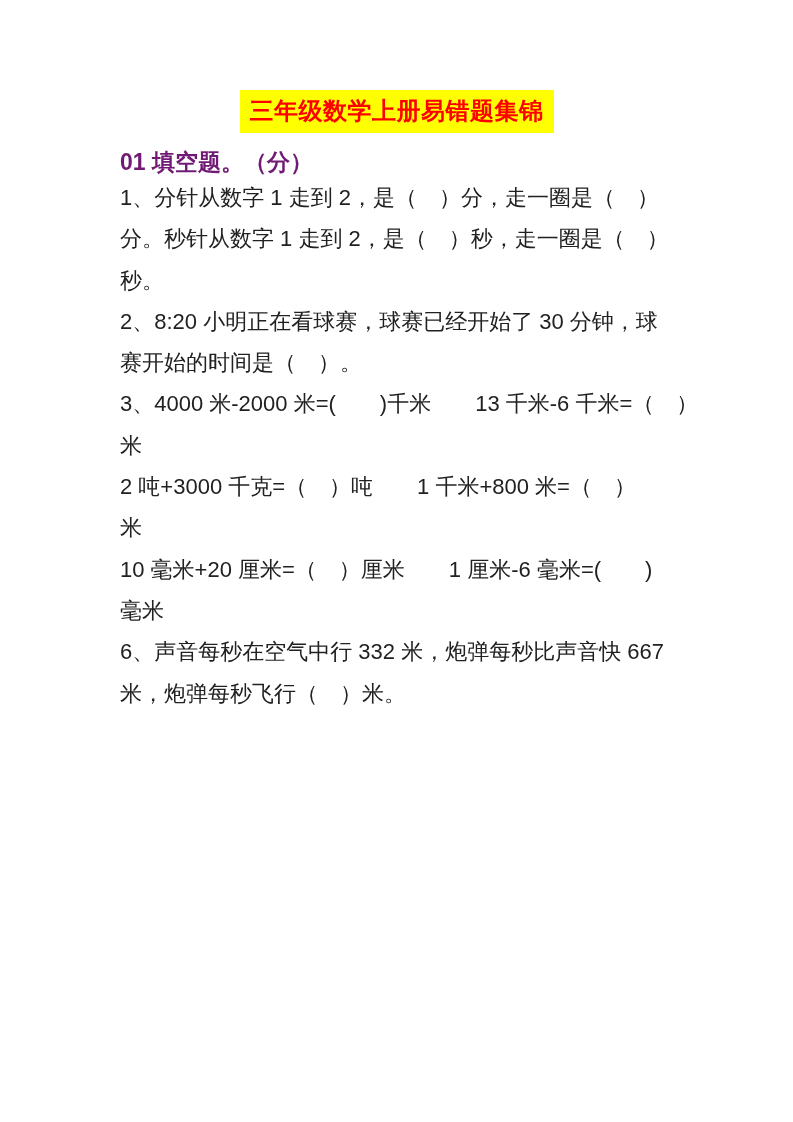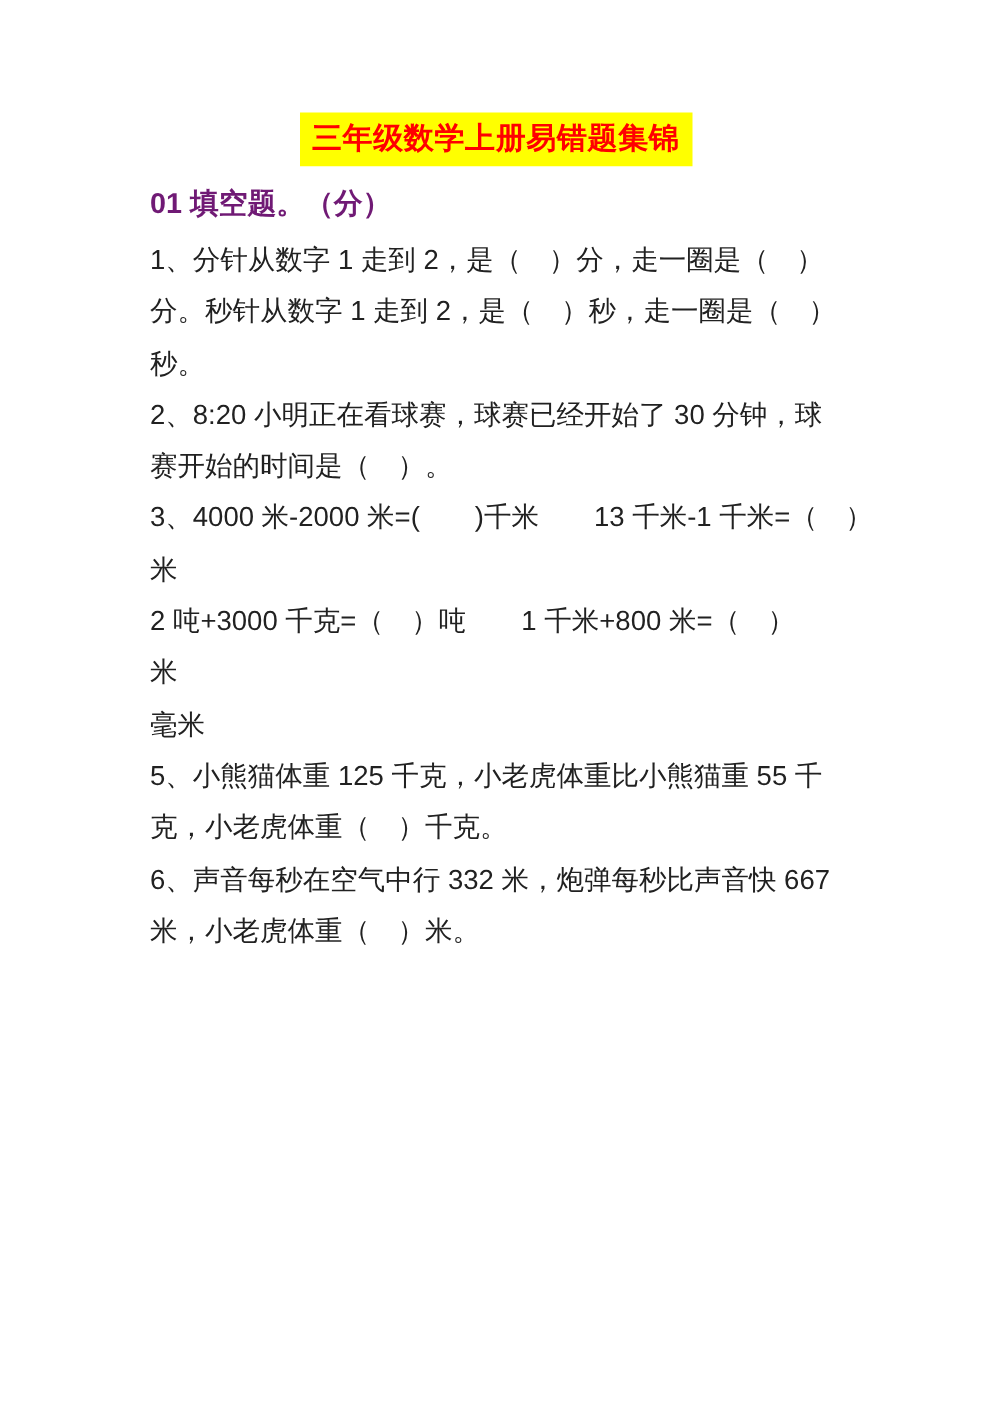--- a/index.html
+++ b/index.html
@@ -38,21 +38,21 @@
     top: 146px;
     left: 120px;
     color: #701a75;
     font-weight: 700;
     font-size: 23px;
     line-height: 32px;
     white-space: pre;
   }
   .body-block {
     position: absolute;
-    top: 187px;
+    top: 177px;
     left: 120px;
     width: 560px;
   }
   .q-line {
     white-space: pre;
     font-size: 22px;
     height: 41.3px;
     line-height: 41.3px;
     color: #212121;
   }
@@ -75,32 +75,29 @@
       <div class="q-line">分。秒针从数字 1 走到 2，是（　）秒，走一圈是（　）</div>
       <div class="q-line">秒。</div>
     </div>
 
     <div>
       <div class="q-line">2、8:20 小明正在看球赛，球赛已经开始了 30 分钟，球</div>
       <div class="q-line">赛开始的时间是（　）。</div>
     </div>
 
     <div>
-      <div class="q-line">3、4000 米-2000 米=(　　)千米　　13 千米-1 千米=（　）</div>
+      <div class="q-line">3、4000 米-2000 米=(　　)千米　　13 千米-6 千米=（　）</div>
       <div class="q-line">米</div>
       <div class="q-line">2 吨+3000 千克=（　）吨　　1 千米+800 米=（　）</div>
       <div class="q-line">米</div>
+      <div class="q-line">10 毫米+20 厘米=（　）厘米　　1 厘米-6 毫米=(　　)</div>
       <div class="q-line">毫米</div>
     </div>
 
 
-    <div>
-      <div class="q-line">5、小熊猫体重 125 千克，小老虎体重比小熊猫重 55 千</div>
-      <div class="q-line">克，小老虎体重（　）千克。</div>
-    </div>
 
     <div>
       <div class="q-line">6、声音每秒在空气中行 332 米，炮弹每秒比声音快 667</div>
-      <div class="q-line">米，小老虎体重（　）米。</div>
+      <div class="q-line">米，炮弹每秒飞行（　）米。</div>
     </div>
 
   </div>
 </div>
 
 </body></html>

